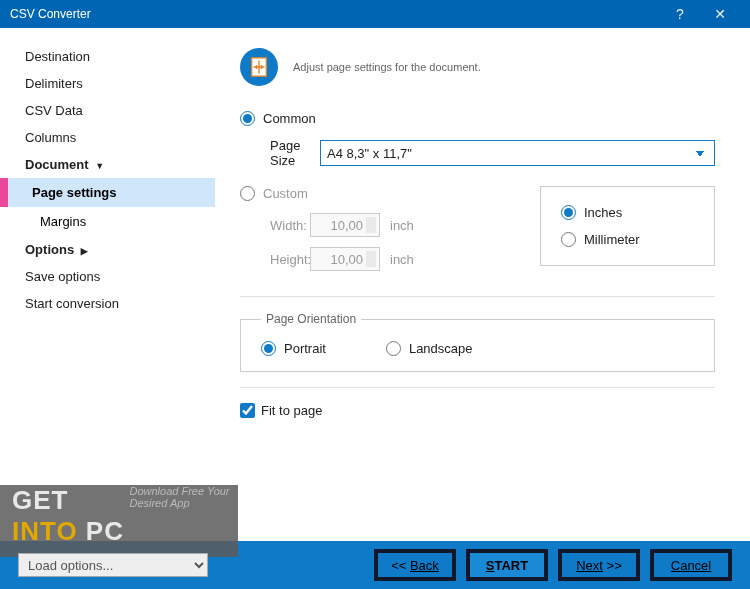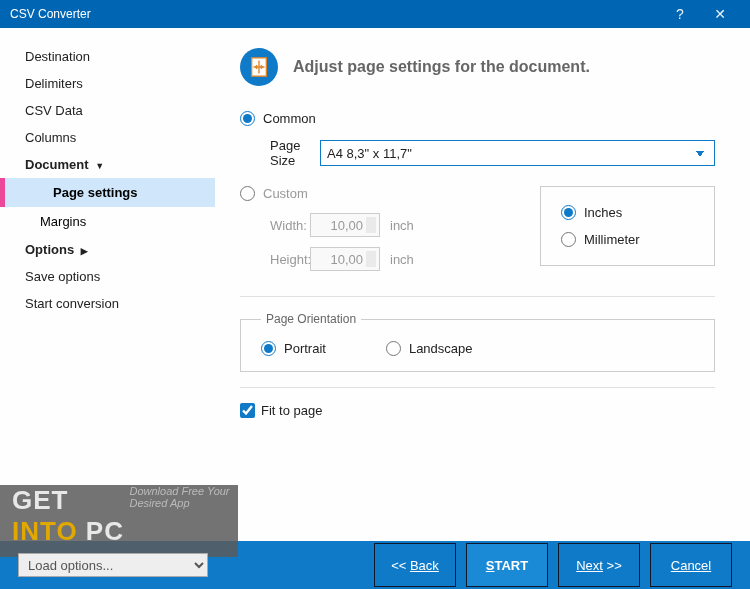--- a/index.html
+++ b/index.html
@@ -6,27 +6,27 @@
 body { font-family: "Segoe UI", Tahoma, sans-serif; font-size: 13px; background: #fff; width: 750px; height: 589px; overflow: hidden; position: relative; }
 .titlebar { background: #0066b3; color: #fff; height: 28px; display: flex; align-items: center; padding: 0 10px; font-size: 12px; }
 .titlebar .title { flex: 1; }
 .titlebar .tb-btn { width: 40px; text-align: center; font-size: 14px; opacity: .9; cursor: pointer; }
 .app-body { display: flex; height: 513px; background: #fefefe; }
 .sidebar { width: 215px; padding-top: 15px; }
 .sidebar-item { padding: 6px 0 6px 25px; cursor: pointer; color: #222; }
 .sidebar-item.bold { font-weight: bold; }
 .sidebar-item.bold .caret { font-size: 9px; display: inline-block; margin-left: 3px; }
 .sidebar-sub { padding: 7px 0 7px 40px; cursor: pointer; font-weight: bold; }
-.sidebar-sub.active { background: #cfe6fb; border-left: 5px solid #ec4899; padding-left: 48px; }
+.sidebar-sub.active { background: #cfe6fb; border-left: 8px solid #ec4899; padding-left: 24px; }
 .sidebar-sub.inactive { font-weight: normal; }
 .content { flex: 1; padding: 20px 35px 10px 25px; position: relative; }
 .header { display: flex; align-items: center; gap: 15px; margin-bottom: 25px; }
 .header-icon { width: 38px; height: 38px; border-radius: 50%; background: #0f7ac7; display: flex; align-items: center; justify-content: center; }
 .header-icon svg { width: 22px; height: 22px; }
-.header-text { font-size: 16px; font-weight: bold; color: #666; }
+.header-text { font-size: 11px; font-weight: normal; color: #666; }
 .radio-row { display: flex; align-items: center; margin-bottom: 12px; }
 input[type=radio] { width: 15px; height: 15px; margin-right: 8px; accent-color: #0f7ac7; }
 input[type=checkbox] { width: 15px; height: 15px; margin-right: 6px; accent-color: #0f7ac7; }
 .label-txt { color: #222; }
 .label-txt.muted { color: #999; }
 .row { display: flex; align-items: center; margin-bottom: 10px; }
 .row .field-lbl { width: 80px; padding-left: 30px; color: #222; }
 select.combo { flex: 1; height: 26px; border: 1px solid #0f7ac7; padding: 0 6px; background: #fff; font: inherit; color: #222; -webkit-appearance: none; appearance: none; background-image: linear-gradient(45deg, transparent 50%, #0f7ac7 50%), linear-gradient(135deg, #0f7ac7 50%, transparent 50%); background-position: calc(100% - 14px) 10px, calc(100% - 9px) 10px; background-size: 5px 5px, 5px 5px; background-repeat: no-repeat; }
 .custom-group { display: flex; gap: 30px; align-items: flex-start; }
 .custom-left { flex: 1; }
@@ -36,21 +36,21 @@
 .spin::after { content: ""; position: absolute; right: 3px; top: 3px; width: 10px; height: 16px; background: linear-gradient(#999 0 50%, transparent 50%), linear-gradient(transparent 50%, #999 50%); opacity: .15; }
 .unit-box { border: 1px solid #ccc; padding: 18px 20px; width: 175px; }
 .fieldset-po { border: 1px solid #ccc; padding: 15px 20px; margin-top: 0; }
 .fieldset-po legend { color: #666; font-size: 12px; padding: 0 5px; }
 .po-options { display: flex; gap: 60px; }
 hr.sep { border: none; border-top: 1px solid #e0e0e0; margin: 15px 0; }
 .fit-row { margin-top: 15px; display: flex; align-items: center; }
 .footer { background: #0f7ac7; height: 48px; display: flex; align-items: center; padding: 0 18px; gap: 10px; position: relative; }
 .load-opts { width: 190px; height: 24px; background: #eee; border: 1px solid #aaa; font: inherit; padding: 0 5px; color: #555; position: relative; z-index: 2; }
 .footer-spacer { flex: 1; }
-.fbtn { min-width: 82px; height: 44px; border: 1px solid #0f172a; background: transparent; color: #ffffff; font: inherit; cursor: pointer; }
+.fbtn { min-width: 82px; height: 32px; border: 4px solid #0f172a; background: transparent; color: #000000; font: inherit; cursor: pointer; }
 .fbtn.primary { background: #1a89d6; font-weight: bold; }
 .fbtn u { text-decoration: underline; }
 .watermark { position: absolute; left: 0; bottom: 32px; width: 238px; height: 72px; background: rgba(90,90,90,.85); display: flex; flex-direction: row; justify-content: center; padding-left: 12px; z-index: 1; pointer-events: none; }
 .watermark .big { font-size: 26px; font-weight: bold; letter-spacing: 1px; }
 .watermark .big .g1 { color: #e8e8e8; }
 .watermark .big .g2 { color: #e0a800; }
 .watermark .big .g3 { color: #e8e8e8; }
 .watermark .small { color: #bbb; font-size: 11px; font-style: italic; }
 </style>
 </head>

